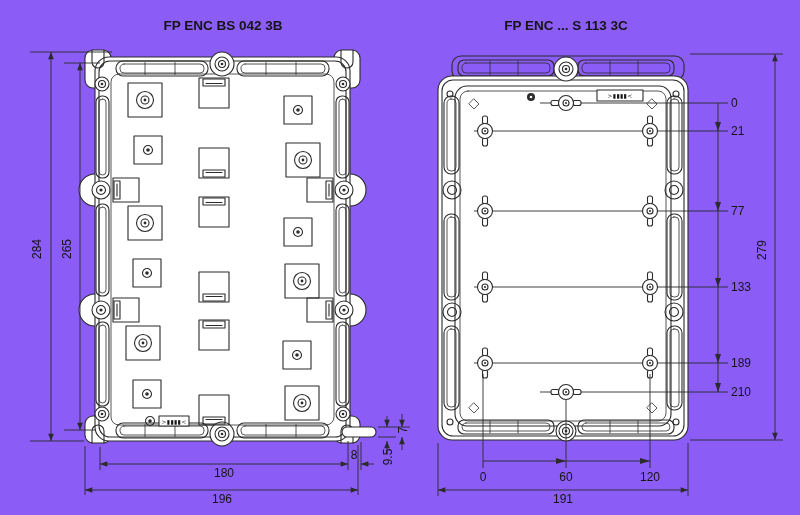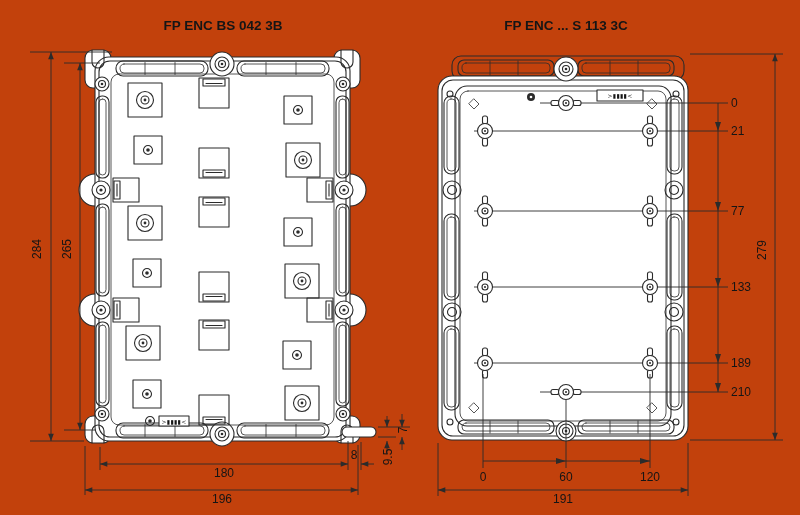--- a/index.html
+++ b/index.html
@@ -1,16 +1,16 @@
 <!DOCTYPE html>
 <html><head>
 <meta charset="utf-8">
 <style>
   html,body{margin:0;padding:0;background:#ffffff;}
-  .canvas{position:relative;width:800px;height:515px;background:#c2410c;overflow:hidden;}
+  .canvas{position:relative;width:800px;height:515px;background:#8b5cf6;overflow:hidden;}
   svg{display:block;}
   .ln{fill:none;stroke:#2b2b2b;stroke-width:1.1;stroke-linejoin:round;stroke-linecap:round;}
   .thin{stroke-width:0.8;}
   .fw{fill:#ffffff;stroke:#2b2b2b;stroke-width:1.1;stroke-linejoin:round;}
   .dim{fill:none;stroke:#2b2b2b;stroke-width:0.9;}
   .dt{fill:#2b2b2b;stroke:none;}
   text{font-family:"Liberation Sans","DejaVu Sans",sans-serif;fill:#151515;}
   .title{font-size:13.5px;font-weight:700;}
   .dimtxt{font-size:12px;fill:#151515;stroke:none;}
   .badgetxt{font-size:6px;font-family:"DejaVu Sans",sans-serif;fill:#151515;stroke:none;letter-spacing:.3px;}

